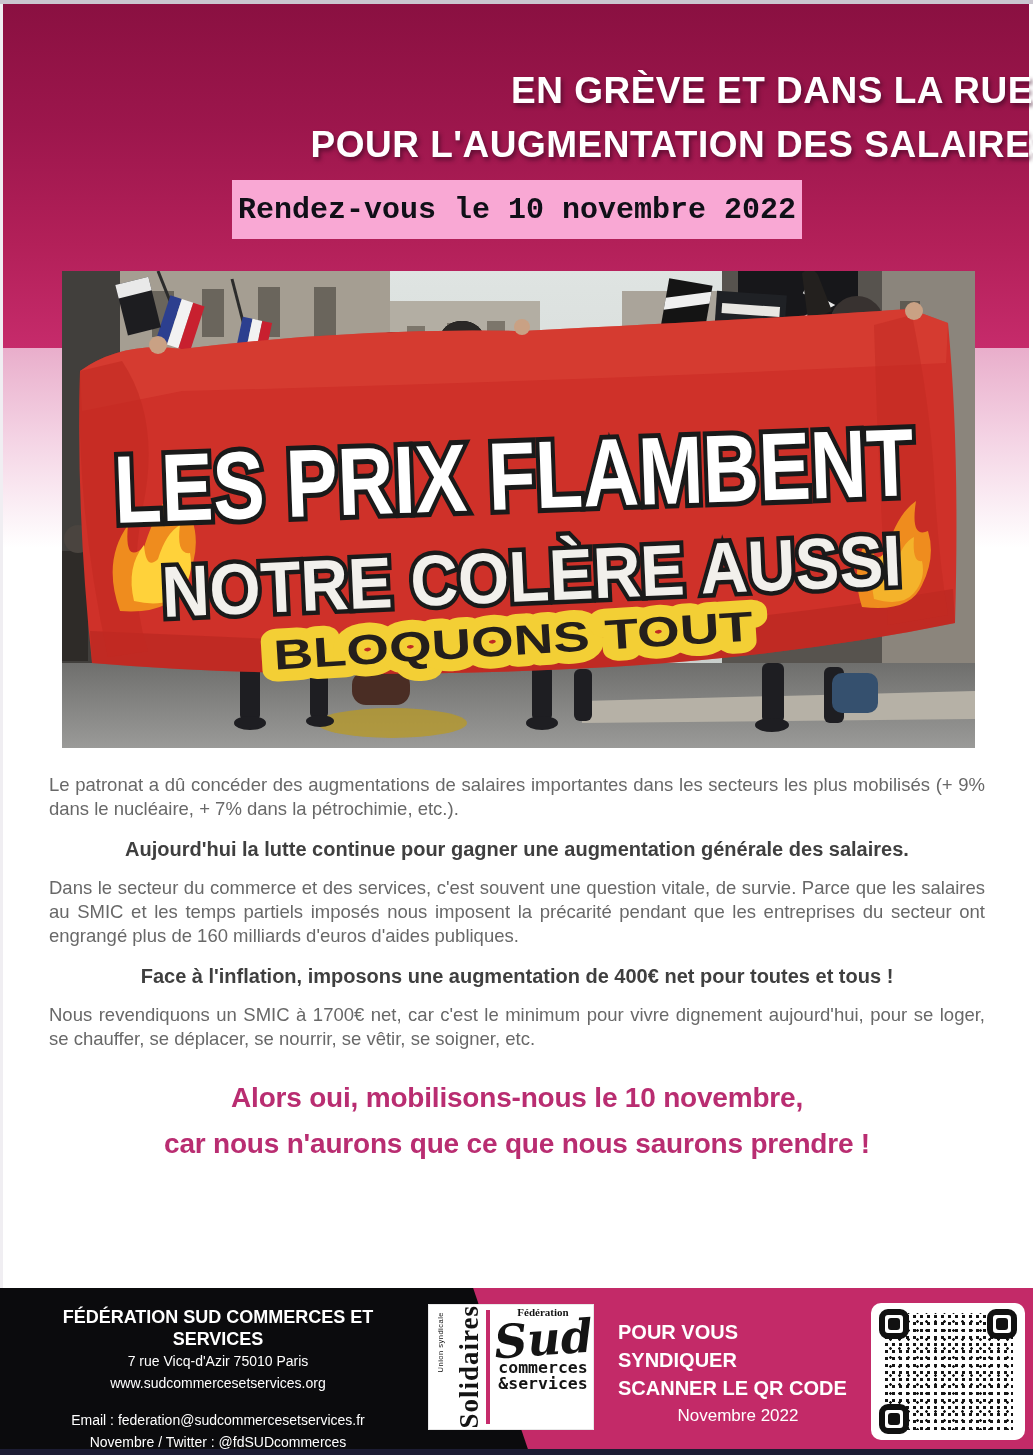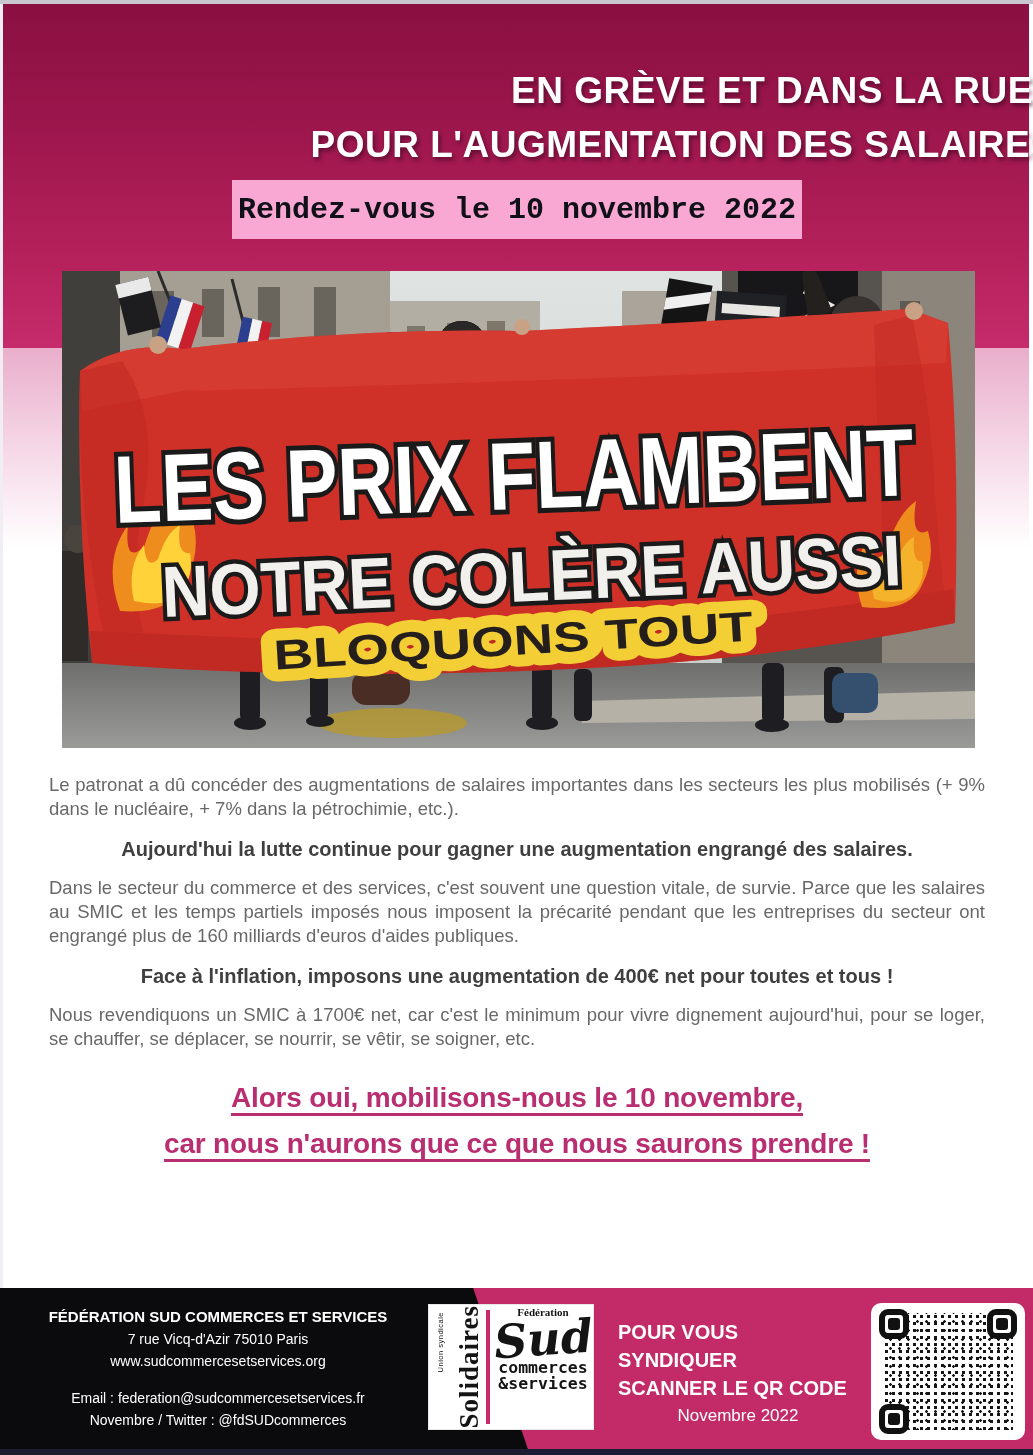--- a/index.html
+++ b/index.html
@@ -26,28 +26,28 @@
   .datebox span{color:#101018;font-weight:bold;font-size:30px;}
 
   
   .photo{position:absolute;left:62px;top:271px;width:913px;height:477px;overflow:hidden;background:#8d8d8b;}
 
   
   .article{position:absolute;left:49px;top:773px;width:936px;color:#686868;font-size:18.5px;line-height:24px;}
   .para{margin:0 0 15px 0;text-align:justify;}
   .bhead{margin:6px 0 14px 0;text-align:center;font-weight:bold;color:#3f3f3f;font-size:20px;line-height:26px;}
   .cta{margin-top:24px;text-align:center;font-weight:bold;color:#b92d71;font-size:28px;line-height:46px;letter-spacing:-.2px;}
-  .cta span{text-decoration:underline;text-decoration-thickness:3px;text-underline-offset:6px;margin-top:20px;}
+  .cta span{text-decoration-thickness:3px;text-underline-offset:6px;margin-top:20px;}
 
   
   .footer{position:absolute;left:0;top:1288px;width:1033px;height:167px;background:#0b0b0d;}
   .footer-pink{position:absolute;inset:0;background:#c32a68;
                clip-path:polygon(45.8% 0,100% 0,100% 100%,51.3% 100%);}
   .f-left{position:absolute;left:28px;top:18px;width:380px;text-align:center;color:#fff;font-size:14px;line-height:22px;}
-  .f-left .org{font-weight:bold;font-size:15px;}
+  .f-left .org{font-weight:bold;font-size:18px;}
   .f-left .gap{height:15px;}
   .f-join{position:absolute;left:618px;top:30px;width:240px;text-align:left;color:#fff;font-weight:bold;
           font-size:20px;line-height:28px;}
   .f-date{position:absolute;left:618px;top:118px;width:240px;text-align:center;color:#fff;font-size:17px;}
 
   
   .logo-box{position:absolute;left:428px;top:16px;width:166px;height:126px;background:#fff;
             box-shadow:0 0 0 1px #e8e8e8 inset;}
   .logo-solid{position:absolute;left:26px;top:4px;height:118px;display:flex;align-items:center;}
   .logo-solid .word{writing-mode:vertical-rl;transform:rotate(180deg);font-weight:bold;font-size:27px;
@@ -235,21 +235,21 @@
         <text x="452" y="238" text-anchor="middle" font-family="Liberation Sans, sans-serif" font-size="96" font-weight="900" fill="#ffffff" stroke="#1a1a1a" stroke-width="10" paint-order="stroke" textLength="800" lengthAdjust="spacingAndGlyphs" transform="rotate(-2 452 210)">LES PRIX FLAMBENT</text>
         <text x="470" y="330" text-anchor="middle" font-family="Liberation Sans, sans-serif" font-size="72" font-weight="900" fill="#f2f0ec" stroke="#1a1a1a" stroke-width="9" paint-order="stroke" textLength="740" lengthAdjust="spacingAndGlyphs" transform="rotate(-2.5 470 315)">NOTRE COLÈRE AUSSI</text>
         <text x="452" y="384" text-anchor="middle" font-family="Liberation Sans, sans-serif" font-size="42" font-weight="900" fill="#f3cf35" stroke="#f3cf35" stroke-width="24" stroke-linejoin="round" textLength="480" lengthAdjust="spacingAndGlyphs" transform="rotate(-3.5 452 384)">BLOQUONS TOUT</text>
         <text x="452" y="384" text-anchor="middle" font-family="Liberation Sans, sans-serif" font-size="42" font-weight="900" fill="#241f1c" textLength="480" lengthAdjust="spacingAndGlyphs" transform="rotate(-3.5 452 384)">BLOQUONS TOUT</text>
       </g>
     </svg>
   </div>
 
   <div class="article">
     <p class="para">Le patronat a dû concéder des augmentations de salaires importantes dans les secteurs les plus mobilisés (+ 9% dans le nucléaire, + 7% dans la pétrochimie, etc.).</p>
-    <p class="bhead">Aujourd'hui la lutte continue pour gagner une augmentation engrangé des salaires.</p>
+    <p class="bhead">Aujourd'hui la lutte continue pour gagner une augmentation générale des salaires.</p>
     <p class="para">Dans le secteur du commerce et des services, c'est souvent une question vitale, de survie. Parce que les salaires au SMIC et les temps partiels imposés nous imposent la précarité pendant que les entreprises du secteur ont engrangé plus de 160 milliards d'euros d'aides publiques.</p>
     <p class="bhead">Face à l'inflation, imposons une augmentation de 400€ net pour toutes et tous !</p>
     <p class="para">Nous revendiquons un SMIC à 1700€ net, car c'est le minimum pour vivre dignement aujourd'hui, pour se loger, se chauffer, se déplacer, se nourrir, se vêtir, se soigner, etc.</p>
     <div class="cta">
       <span>Alors oui, mobilisons-nous le 10 novembre,</span><br>
       <span>car nous n'aurons que ce que nous saurons prendre !</span>
     </div>
   </div>
 
   <div class="footer">

